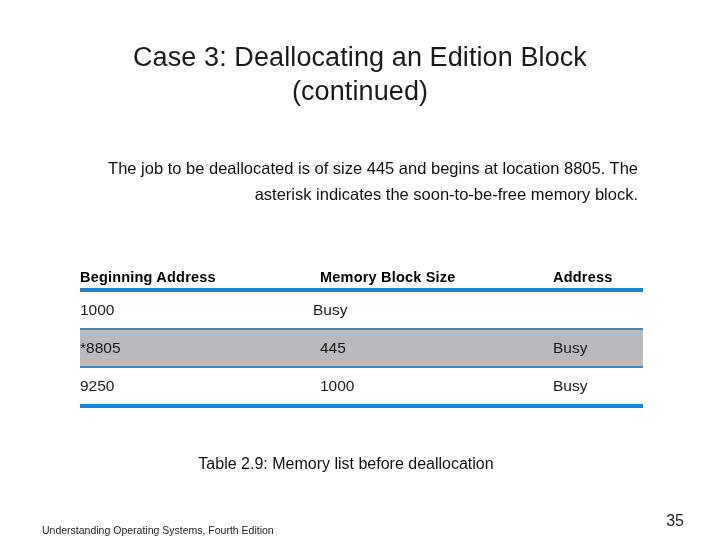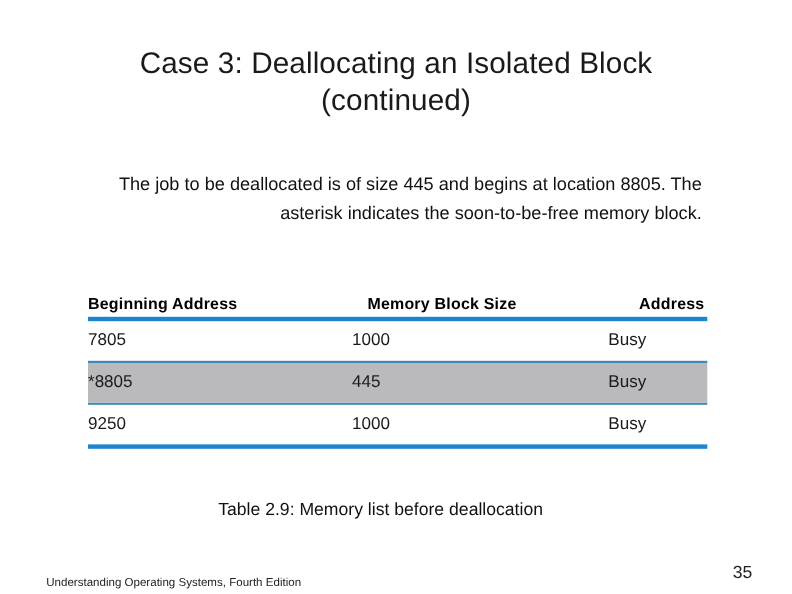--- a/index.html
+++ b/index.html
@@ -57,21 +57,20 @@
   .col-size   { width: 233px; flex: 0 0 233px; }
   .col-status { width: 90px;  flex: 0 0 90px; }
 
   
   .thead {
     height: 22px;
     font-weight: bold;
     font-size: 14.5px;
     color: #000000;
     letter-spacing: 0.2px;
-    gap: 14px;
   }
   .rule-thick {
     height: 4px;
     background: #1b86ce;
     width: 100%;
   }
   .rule-thin {
     height: 2px;
     background: #3f88b5;
     width: 100%;
@@ -116,37 +115,36 @@
     right: 36px;
     top: 512px;
     font-size: 16px;
     color: #222222;
   }
 </style>
 </head>
 <body>
 
 <div class="slide-title">
-  <div>Case 3: Deallocating an Isolated Block</div>
+  <div>Case 3: Deallocating an Edition Block</div>
   <div>(continued)</div>
 </div>
 
 <div class="body-text">The job to be deallocated is of size 445 and begins at location 8805. The asterisk indicates the soon-to-be-free memory block.</div>
 
 <div class="mem-table">
 
   <div class="row thead">
     <div class="col-addr cell">Beginning Address</div>
     <div class="col-size cell">Memory Block Size</div>
     <div class="col-status cell">Address</div>
   </div>
   <div class="rule-thick"></div>
 
   <div class="row trow">
-    <div class="col-addr cell">7805</div>
     <div class="col-size cell">1000</div>
     <div class="col-status cell">Busy</div>
   </div>
   <div class="rule-thin"></div>
 
   <div class="row trow highlight">
     <div class="col-addr cell">*8805</div>
     <div class="col-size cell">445</div>
     <div class="col-status cell">Busy</div>
   </div>

